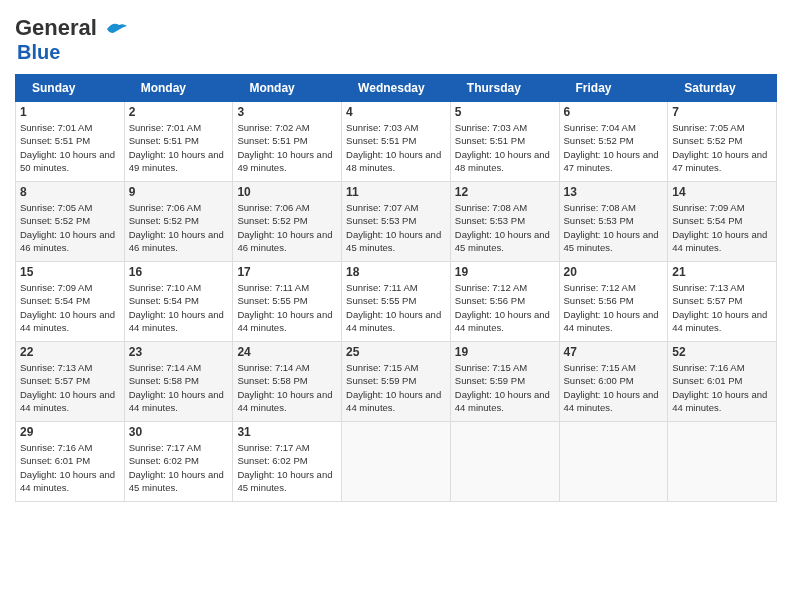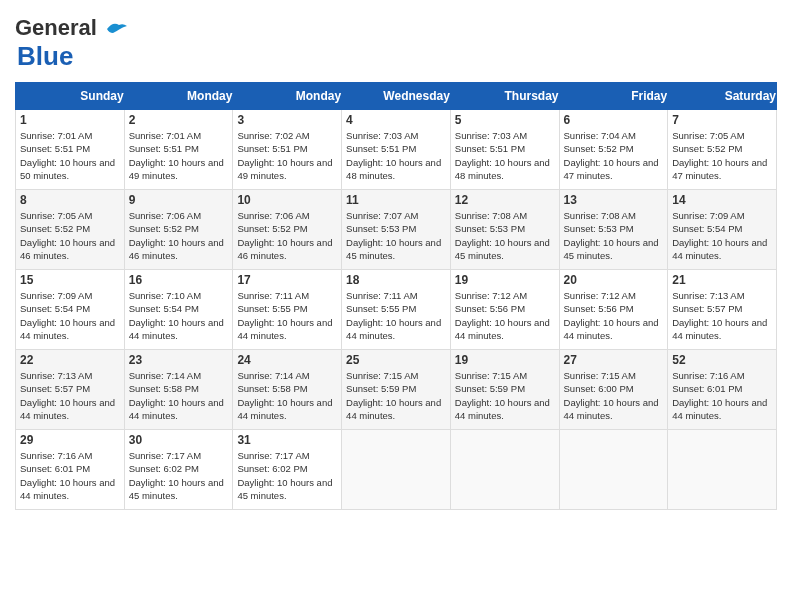--- a/index.html
+++ b/index.html
@@ -34,22 +34,22 @@
       color: #555;
     }
     .calendar {
       width: 100%;
       border-collapse: collapse;
       font-size: 10px;
     }
     .calendar th {
       background: #1a5fb4;
       color: #fff;
-      padding: 6px 0;
-      text-align: right;
+      padding: 6px 16px;
+      text-align: left;
       font-size: 12px;
       border: 1px solid #1a5fb4;
     }
     .calendar td {
       border: 1px solid #ddd;
       vertical-align: top;
       padding: 3px 4px;
       height: 80px;
       width: 108px;
       background: #fff;
@@ -80,21 +80,21 @@
 <div class="header">
   <div class="logo">
     <div style="position:relative; display:inline-block;">
       <span style="font-size:22px; font-weight:bold; color:#333;">General
         <svg style="display:inline-block; vertical-align:middle; margin-left:2px;" width="22" height="16" viewBox="0 0 22 16">
           <path d="M2 8 Q8 0 14 4 Q18 2 22 5 Q18 6 15 8 Q12 10 8 12 Q4 12 2 8Z" fill="#1a8fd1"></path>
           <path d="M14 4 Q16 6 15 8 Q16 5 14 4Z" fill="#0d5fa0"></path>
         </svg>
       </span>
       <br>
-      <span style="font-size:26px; font-weight:bold; color:#1a5fb4; margin-left:2px;">Blue</span>
+      <span style="font-size:20px; font-weight:bold; color:#1a5fb4; margin-left:2px;">Blue</span>
     </div>
   </div>
   <div class="title-area">
     <div class="month-title"></div>
     <div class="location"></div>
   </div>
 </div>
 
 <table class="calendar">
   <thead>
@@ -161,21 +161,21 @@
         <td><span class="day-num">22</span>
 <span class="day-info">Sunrise: 7:13 AM<br>Sunset: 5:57 PM<br>Daylight: 10 hours and 44 minutes.</span></td>
         <td><span class="day-num">23</span>
 <span class="day-info">Sunrise: 7:14 AM<br>Sunset: 5:58 PM<br>Daylight: 10 hours and 44 minutes.</span></td>
         <td><span class="day-num">24</span>
 <span class="day-info">Sunrise: 7:14 AM<br>Sunset: 5:58 PM<br>Daylight: 10 hours and 44 minutes.</span></td>
         <td><span class="day-num">25</span>
 <span class="day-info">Sunrise: 7:15 AM<br>Sunset: 5:59 PM<br>Daylight: 10 hours and 44 minutes.</span></td>
         <td><span class="day-num">19</span>
 <span class="day-info">Sunrise: 7:15 AM<br>Sunset: 5:59 PM<br>Daylight: 10 hours and 44 minutes.</span></td>
-        <td><span class="day-num">27</span>
+        <td><span class="day-num">47</span>
 <span class="day-info">Sunrise: 7:15 AM<br>Sunset: 6:00 PM<br>Daylight: 10 hours and 44 minutes.</span></td>
         <td><span class="day-num">52</span>
 <span class="day-info">Sunrise: 7:16 AM<br>Sunset: 6:01 PM<br>Daylight: 10 hours and 44 minutes.</span></td>
       </tr>
       <tr>
         <td><span class="day-num">29</span>
 <span class="day-info">Sunrise: 7:16 AM<br>Sunset: 6:01 PM<br>Daylight: 10 hours and 44 minutes.</span></td>
         <td><span class="day-num">30</span>
 <span class="day-info">Sunrise: 7:17 AM<br>Sunset: 6:02 PM<br>Daylight: 10 hours and 45 minutes.</span></td>
         <td><span class="day-num">31</span>

